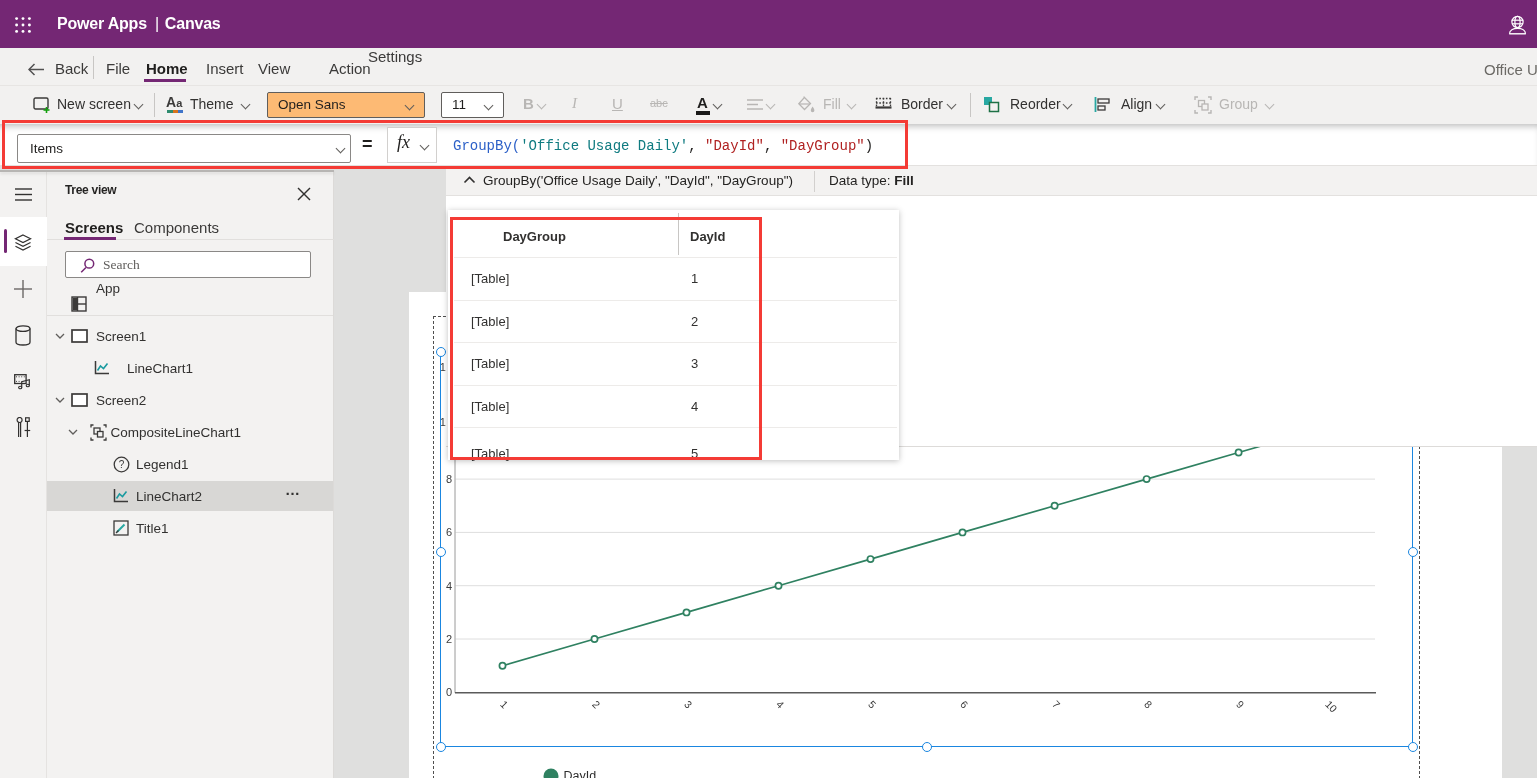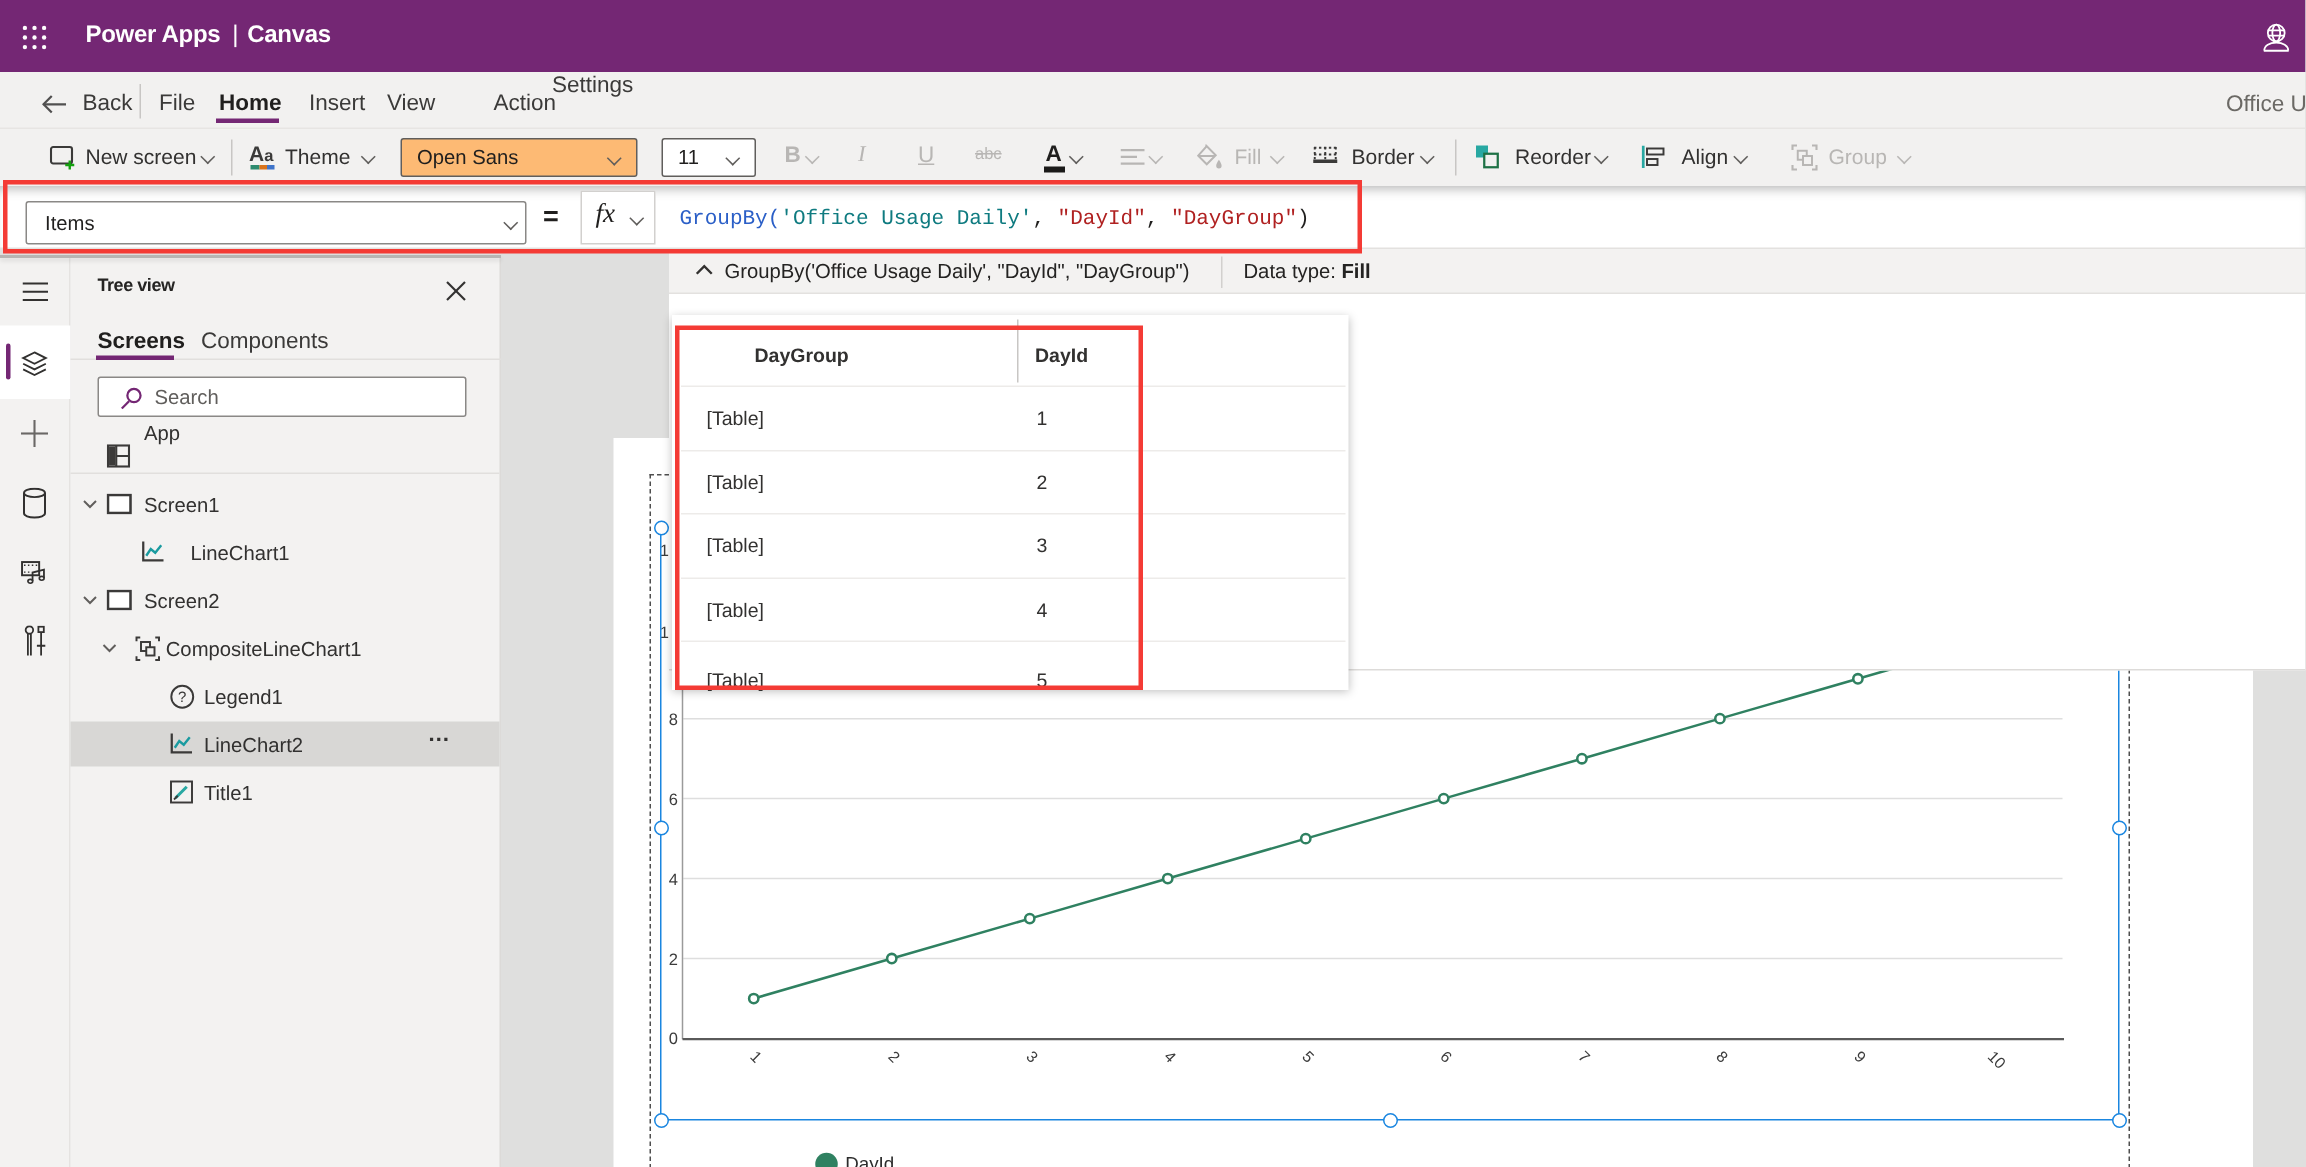--- a/index.html
+++ b/index.html
@@ -293,21 +293,21 @@
 <div class="abs" id="treepanel" style="left:47px; top:170px; width:287px; height:608px; background:#f3f2f1; border-right:1px solid #dcdad8; color:#323130; z-index:30;">
   <div class="abs" style="left:18px; top:13px; font-size:12px; letter-spacing:-0.3px; font-weight:bold; color:#252423;">Tree view</div>
   <svg class="abs" style="left:250px; top:17px;" width="14" height="14" viewBox="0 0 14 14" stroke="#323130" stroke-width="1.4">
       <line x1="1" y1="1" x2="13" y2="13"></line>
       <line x1="13" y1="1" x2="1" y2="13"></line>
     </svg>
   <div class="abs" style="left:18px; top:49px; font-size:15px; font-weight:600; color:#201f1e;">Screens</div>
   <div class="abs" style="left:87px; top:49px; font-size:15px; color:#3b3a39;">Components</div>
   <div class="abs" style="left:0; top:69px; width:287px; height:1px; background:#e1dfdd;"></div>
   <div class="abs" style="left:17px; top:67px; width:52px; height:3px; background:#742774;"></div>
-  <div class="abs" style="left:18px; top:81px; width:246px; height:27px; background:#fff; border:1px solid #8a8886; border-radius:2px;">
+  <div class="abs" style="left:18px; top:81px; width:246px; height:27px; background:#fff; border:1px solid #8a8886; border-radius:2px;font-family:Liberation Serif, serif;">
     <svg class="abs" style="left:14px; top:5.5px;" width="15" height="15" viewBox="0 0 15 15" fill="none" stroke="#742774" stroke-width="1.5">
         <circle cx="9.3" cy="5.7" r="4.4"></circle>
         <line x1="6" y1="9.5" x2="1.2" y2="14.3"></line>
       </svg>
     <div class="abs" style="left:37px; top:5px; font-size:13.5px; color:#605e5c;">Search</div>
   </div>
 
   <div class="abs" style="left:0; top:311px; width:286px; height:30px; background:#d8d7d5;"></div>
   <div class="abs row" style="left:49px; top:111px;">App</div>
   <div class="abs" style="left:0; top:144.5px; width:286px; height:1px; background:#e1dfdd;"></div>

